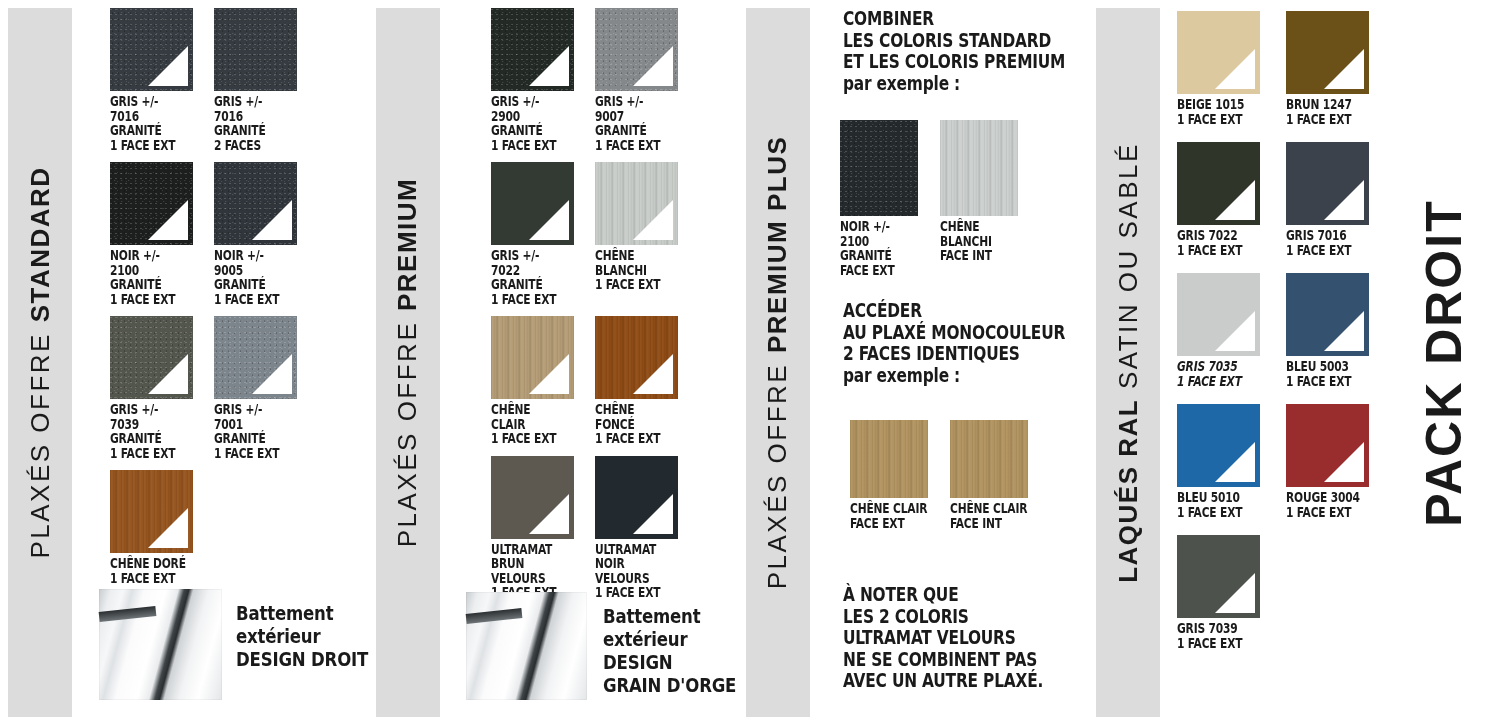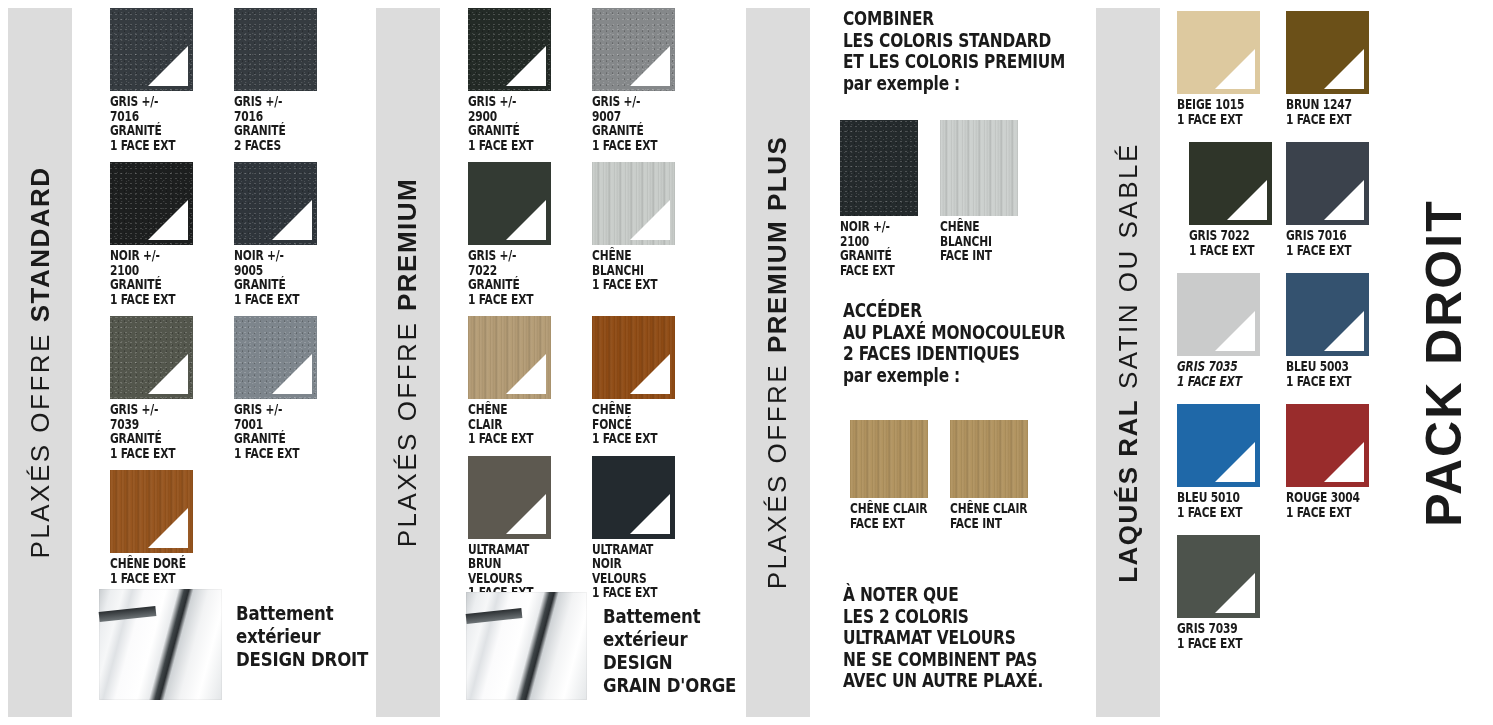--- a/index.html
+++ b/index.html
@@ -26,21 +26,21 @@
     font-size:26px;
     letter-spacing:2.5px;
     color:#1a1a1a;
     font-weight:400;
   }
   .sidebar .vtext b{font-weight:700;letter-spacing:1.5px;}
   .grid{
     position:absolute;
     display:grid;
     grid-template-columns:repeat(2, 104px);
-    column-gap:20px;
+    column-gap:0;
   }
   .cell{width:104px;}
   .swatch{
     position:relative;
     width:83px;height:83px;
     margin:0 auto 0 0;
     overflow:hidden;
   }
   .swatch .tri{
     position:absolute;right:5px;bottom:5px;
@@ -239,21 +239,21 @@
     <div class="mix">extérieur</div>
     <div>DESIGN DROIT</div>
   </div>
 
   <div class="sidebar" style="left:376px;">
     <div class="vtext">
       <span>PLAXÉS OFFRE </span><b>PREMIUM</b>
     </div>
   </div>
 
-  <div class="grid" style="left:468px;top:8px;row-gap:10px;">
+  <div class="grid" style="left:491px;top:8px;row-gap:10px;">
     <div class="cell">
       <div class="swatch tex-grain" style="background-color:#232a26;">
           <i class="tri"></i>
         </div>
       <div class="cap">
         <span>GRIS +/- 2900</span>
         <span>GRANITÉ</span>
         <span>1 FACE EXT</span>
       </div>
     </div>
@@ -419,21 +419,21 @@
     </div>
     <div class="cell" style="width:107px;">
       <div class="swatch" style="background-color:#6b5018;">
           <i class="tri"></i>
         </div>
       <div class="cap">
         <span>BRUN 1247</span>
         <span>1 FACE EXT</span>
       </div>
     </div>
-    <div class="cell" style="width:107px;margin-left:12px;">
+    <div class="cell" style="width:107px;">
       <div class="swatch" style="background-color:#2f3529;">
           <i class="tri"></i>
         </div>
       <div class="cap">
         <span>GRIS 7022</span>
         <span>1 FACE EXT</span>
       </div>
     </div>
     <div class="cell" style="width:107px;">
       <div class="swatch" style="background-color:#3b424c;">

